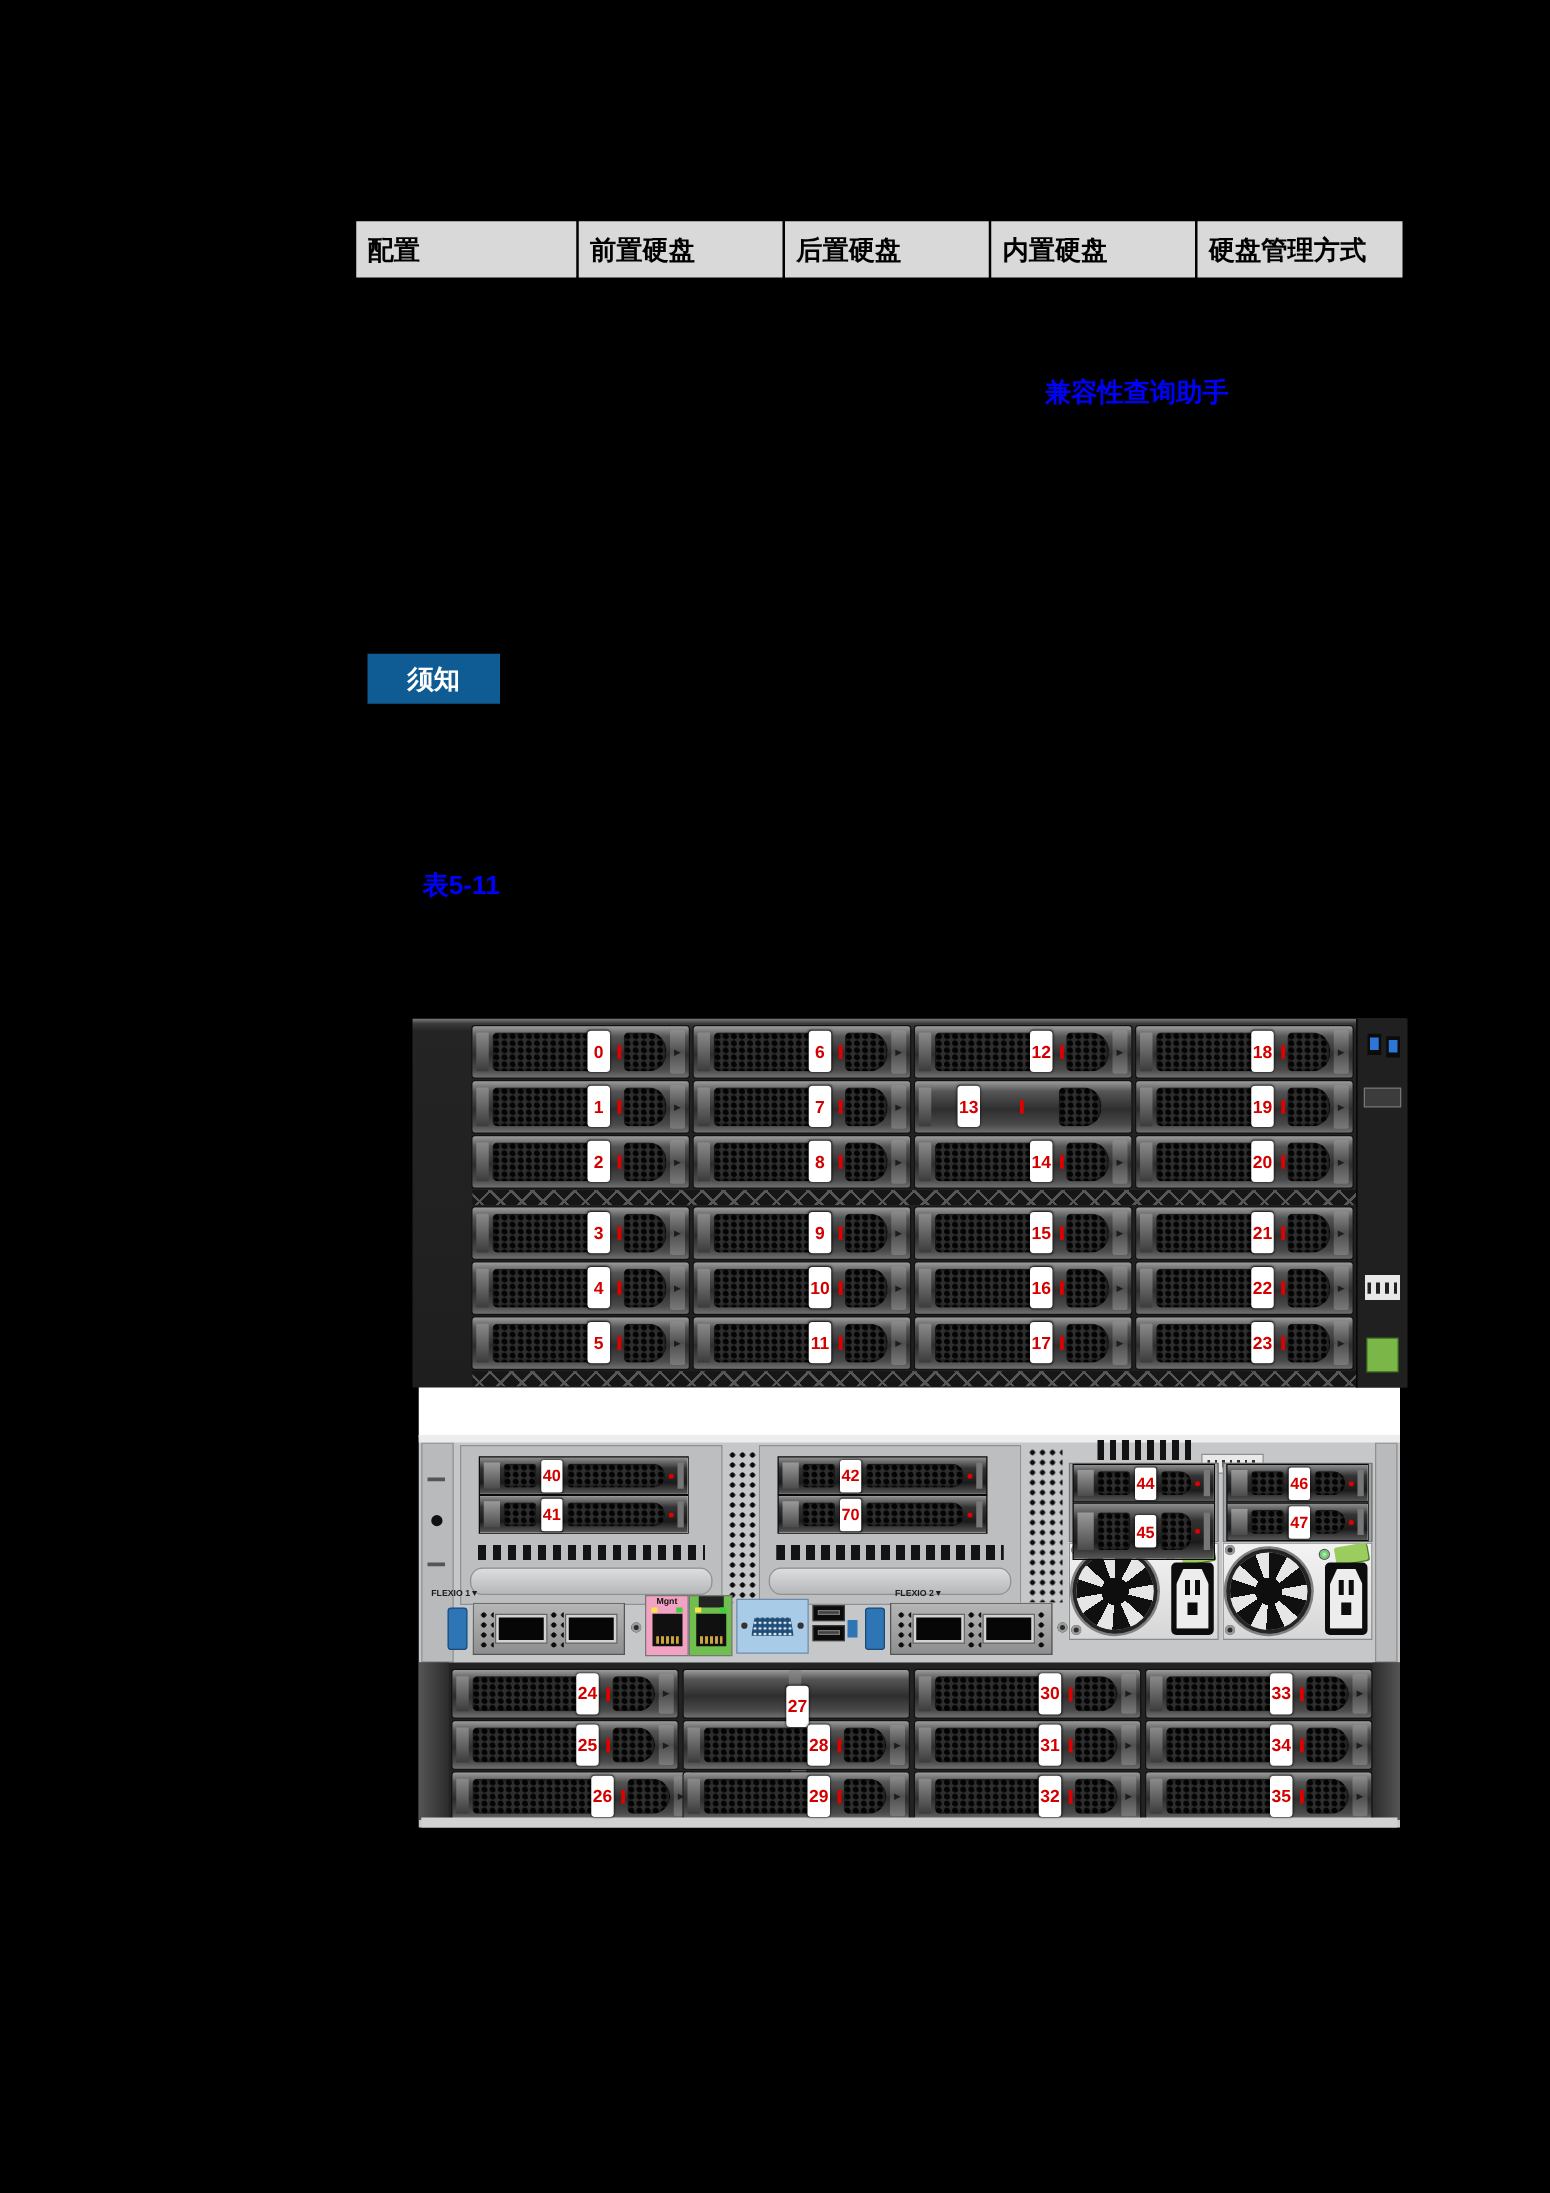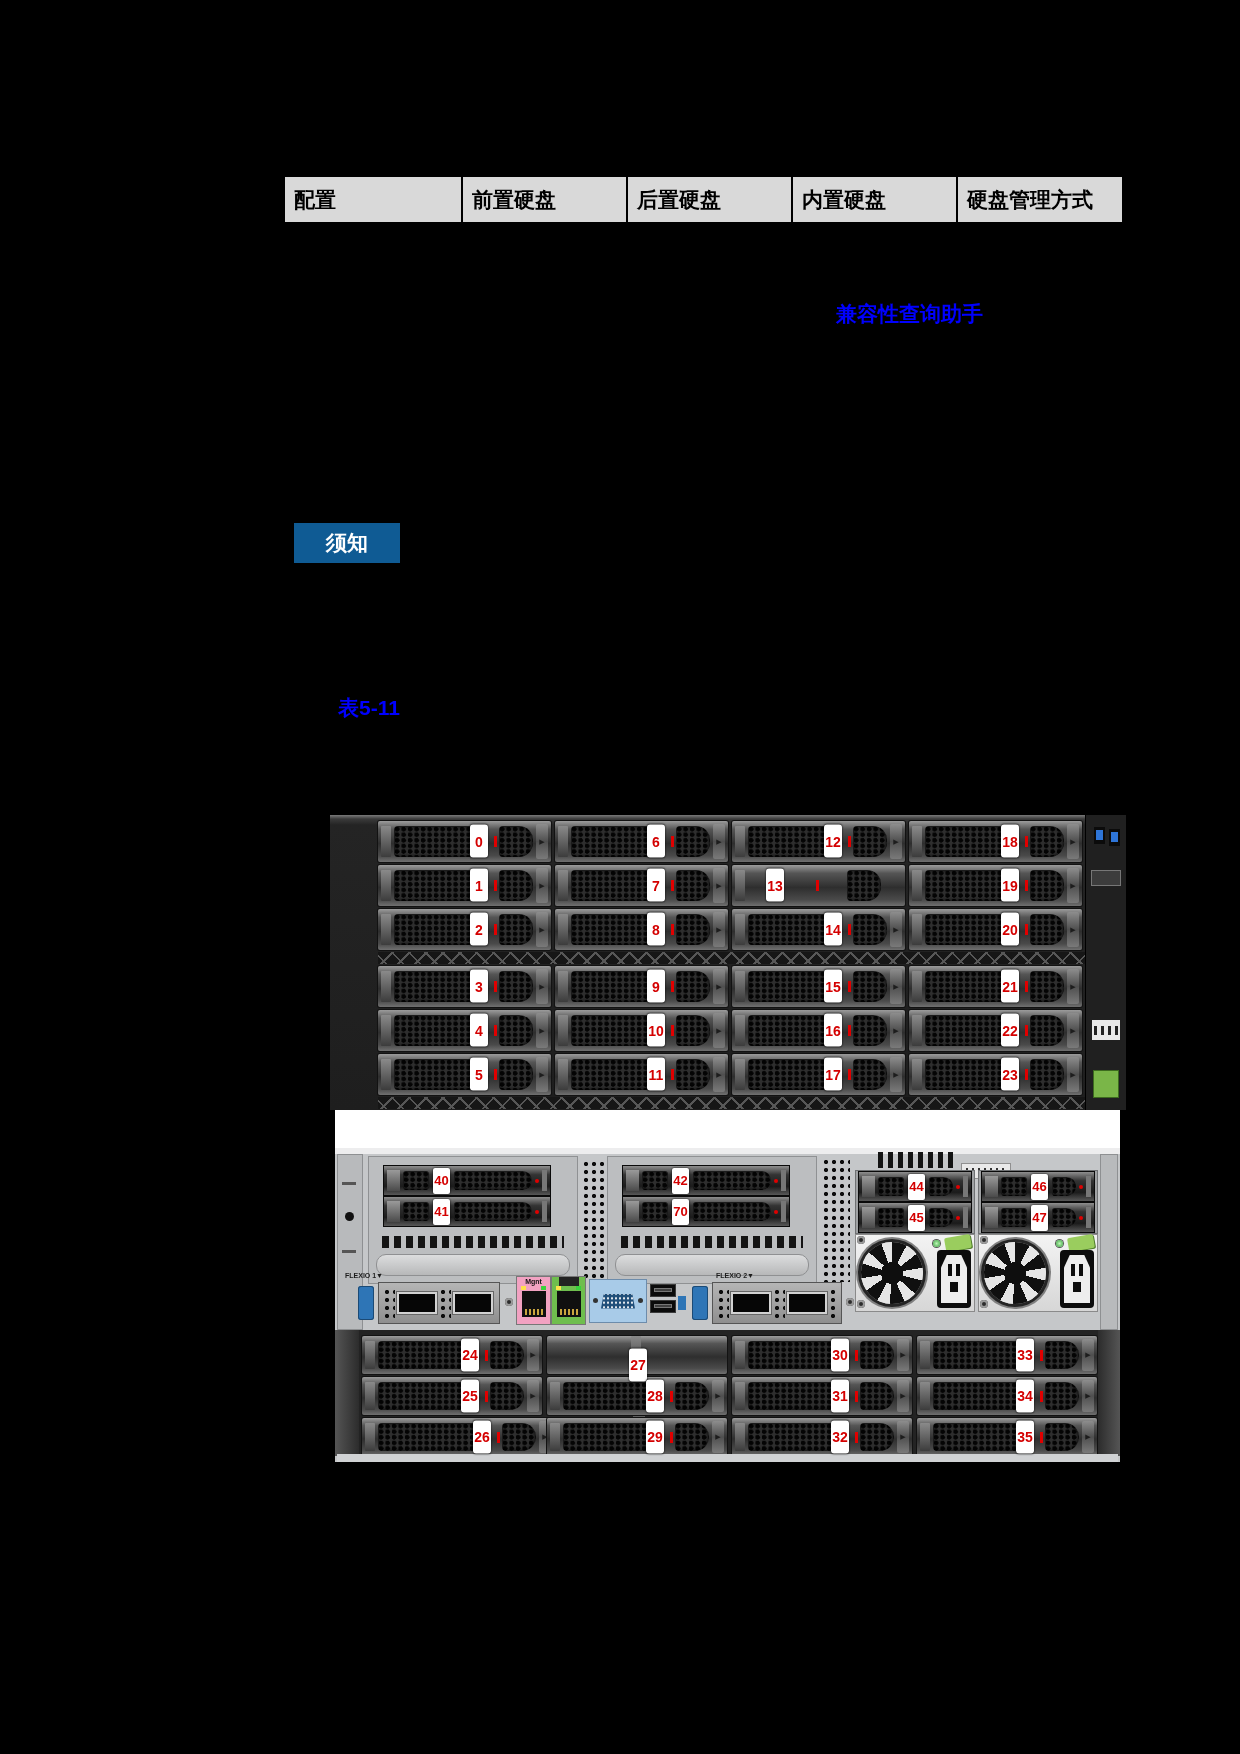--- a/index.html
+++ b/index.html
@@ -618,21 +618,21 @@
         <div class="endblk"></div>
       </div>
       <div class="d25" style="left: 524px; top: 24px; width: 112px; height: 29px;">
         <div class="blk"></div>
         <div class="g1 grille"></div>
         <div class="num">44</div>
         <div class="g2 grille"></div>
         <div class="led"></div>
         <div class="endblk"></div>
       </div>
-      <div class="d25" style="left: 524px; top: 55px; width: 112px; height: 29px;">
+      <div class="d25" style="left: 524px; top: 55px; width: 112px; height: 44px;">
         <div class="blk"></div>
         <div class="g1 grille"></div>
         <div class="num">45</div>
         <div class="g2 grille"></div>
         <div class="led"></div>
         <div class="endblk"></div>
       </div>
       <div class="d25" style="left: 647px; top: 24px; width: 112px; height: 29px;">
         <div class="blk"></div>
         <div class="g1 grille"></div>

